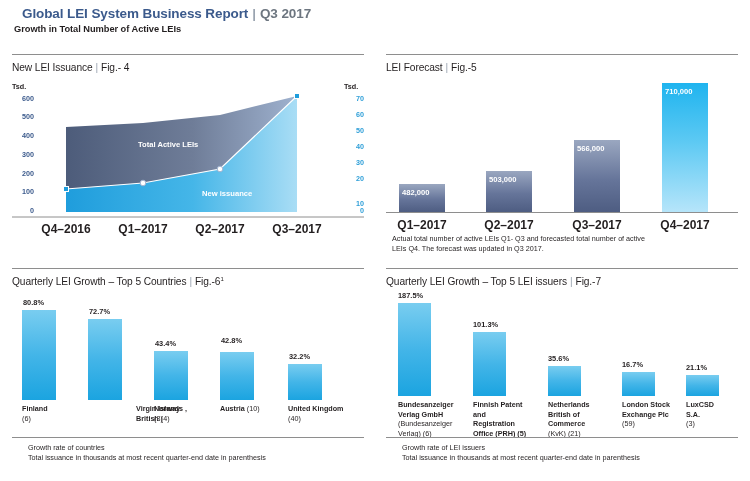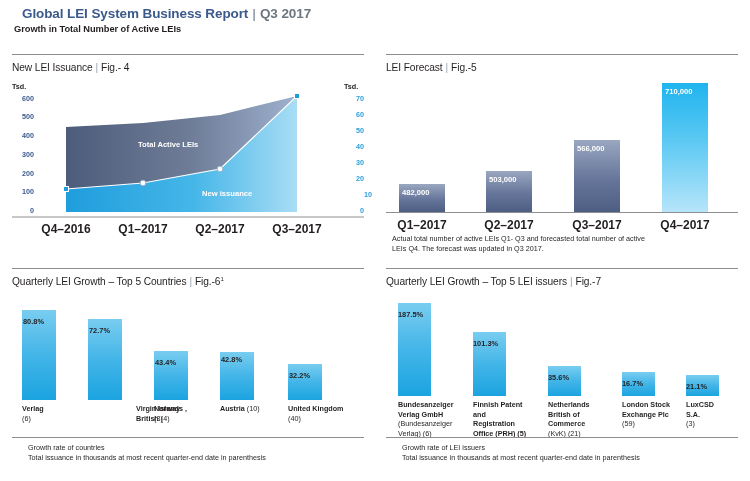--- a/index.html
+++ b/index.html
@@ -30,21 +30,21 @@
 
   .foot{font-size:7.2px;color:#231f20;line-height:1.42;white-space:nowrap;}
 
   
   .ax-lab{font-size:7.2px;font-weight:bold;}
   .ytick-l{position:absolute;font-size:7.2px;color:#3b5a8c;font-weight:bold;text-align:right;width:22px;}
   .ytick-r{position:absolute;font-size:7.2px;color:#2f9fd8;font-weight:bold;text-align:right;width:16px;}
   .xtick{position:absolute;font-size:12px;font-weight:bold;color:#231f20;text-align:center;}
   .area-lbl{position:absolute;font-size:7.6px;font-weight:bold;color:#ffffff;white-space:nowrap;}
   .bar-val-in{position:absolute;font-size:7.6px;font-weight:bold;color:#ffffff;white-space:nowrap;}
-  .bar-val-out{position:absolute;font-size:7.4px;font-weight:bold;color:#231f20;white-space:nowrap;margin-top:19px;}
+  .bar-val-out{position:absolute;font-size:7.4px;font-weight:bold;color:#231f20;white-space:nowrap;}
   .cat{position:absolute;font-size:7.2px;line-height:1.33;color:#231f20;}
   .cat b{font-weight:bold;}
   .cat span.num{font-weight:normal;}
 </style>
 </head>
 <body>
 
 <div class="page">
 
   <div class="hdr">
@@ -72,21 +72,21 @@
     <div class="ytick-l" style="left:0px;top:87px;">200</div>
     <div class="ytick-l" style="left:0px;top:105px;">100</div>
     <div class="ytick-l" style="left:0px;top:124px;">0</div>
 
     <div class="ytick-r" style="left:336px;top:12px;">70</div>
     <div class="ytick-r" style="left:336px;top:28px;">60</div>
     <div class="ytick-r" style="left:336px;top:44px;">50</div>
     <div class="ytick-r" style="left:336px;top:60px;">40</div>
     <div class="ytick-r" style="left:336px;top:76px;">30</div>
     <div class="ytick-r" style="left:336px;top:92px;">20</div>
-    <div class="ytick-r" style="left:336px;top:108px;margin-left:8px;">10</div>
+    <div class="ytick-r" style="left:336px;top:117px;">10</div>
     <div class="ytick-r" style="left:336px;top:124px;">0</div>
 
     <svg width="352" height="140" style="position:absolute;left:0;top:0;">
       <defs>
         <linearGradient id="g_total" x1="0" y1="0" x2="1" y2="0">
           <stop offset="0%" stop-color="#4d5c7a"></stop>
           <stop offset="55%" stop-color="#6f7d98"></stop>
           <stop offset="100%" stop-color="#9fb2cf"></stop>
         </linearGradient>
         <linearGradient id="g_new" x1="0" y1="0" x2="1" y2="0">
@@ -182,21 +182,21 @@
       <rect x="276" y="68" width="34" height="36" fill="url(#g_bluebar)"></rect>
     </svg>
 
     <div class="bar-val-out" style="left:11px;top:2px;">80.8%</div>
     <div class="bar-val-out" style="left:77px;top:11px;">72.7%</div>
     <div class="bar-val-out" style="left:143px;top:43px;">43.4%</div>
     <div class="bar-val-out" style="left:209px;top:40px;">42.8%</div>
     <div class="bar-val-out" style="left:277px;top:56px;">32.2%</div>
 
     <div class="cat" style="left:10px;top:108px;width:62px;">
-      <b>Verlag</b><br>
+      <b>Finland</b><br>
       <span class="num">(6)</span>
     </div>
     <div class="cat" style="left:76px;top:108px;width:66px;margin-left:48px;">
       <b>Virgin Islands ,</b><br>
       <b>British</b>
       <span class="num">(4)</span>
     </div>
     <div class="cat" style="left:142px;top:108px;width:62px;">
       <b>Norway</b><br>
       <span class="num">(3)</span>

